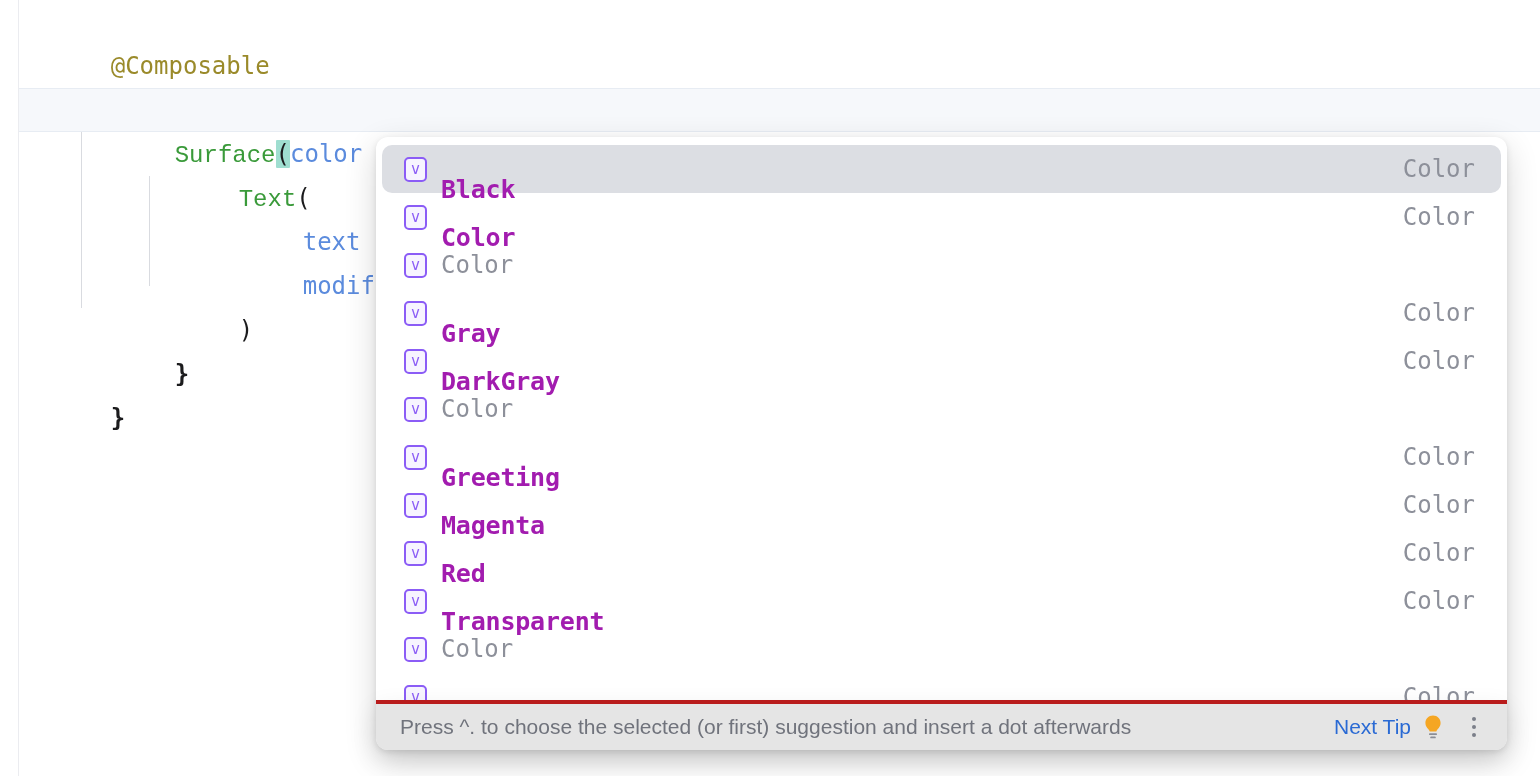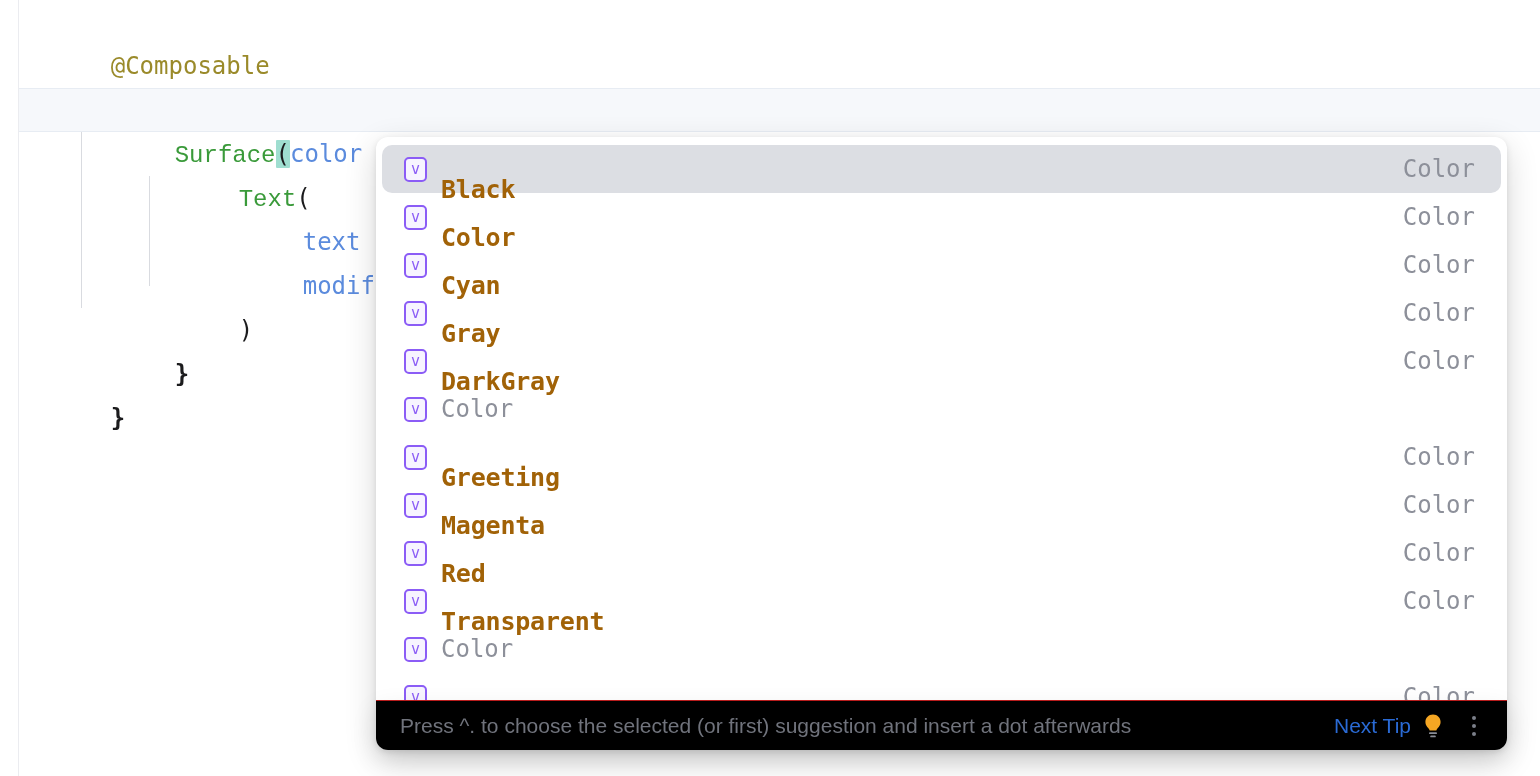--- a/index.html
+++ b/index.html
@@ -127,40 +127,40 @@
     line-height: 21px;
     text-align: center;
     margin-right: 14px;
     box-sizing: border-box;
   }
   .cmp-label {
     flex: 1 1 auto;
     font-family: "DejaVu Sans Mono", "Liberation Mono", monospace;
     font-size: 25px;
     font-weight: 700;
-    color: #a16207;
+    color: #a21caf;
     letter-spacing: -0.2px;
     margin-top: 40px;
   }
   .cmp-type {
     flex: 0 0 auto;
     font-family: "DejaVu Sans Mono", "Liberation Mono", monospace;
     font-size: 24px;
     color: #8d909a;
   }
 
   
   #tip-bar {
     position: absolute;
     left: 376px;
     top: 700px;
     width: 1131px;
     height: 50px;
-    background: #000000;
-    border-top: 1px solid #b91c1c;
+    background: #e5e5e5;
+    border-top: 4px solid #b91c1c;
     border-bottom-left-radius: 12px;
     border-bottom-right-radius: 12px;
     display: flex;
     align-items: center;
     padding: 0 22px 0 24px;
     box-sizing: border-box;
     box-shadow: 0 10px 26px rgba(0,0,0,0.10);
   }
   #tip-text {
     flex: 1 1 auto;
@@ -260,21 +260,20 @@
         <span class="cmp-label">Black</span>
         <span class="cmp-type">Color</span>
       </div>
       <div class="cmp-row">
         <span class="cmp-icon">v</span>
         <span class="cmp-label">Color</span>
         <span class="cmp-type">Color</span>
       </div>
       <div class="cmp-row">
         <span class="cmp-icon">v</span>
-        <span class="cmp-label">Cyan</span>
         <span class="cmp-type">Color</span>
       </div>
       <div class="cmp-row">
         <span class="cmp-icon">v</span>
         <span class="cmp-label">Gray</span>
         <span class="cmp-type">Color</span>
       </div>
       <div class="cmp-row">
         <span class="cmp-icon">v</span>
         <span class="cmp-label">DarkGray</span>

